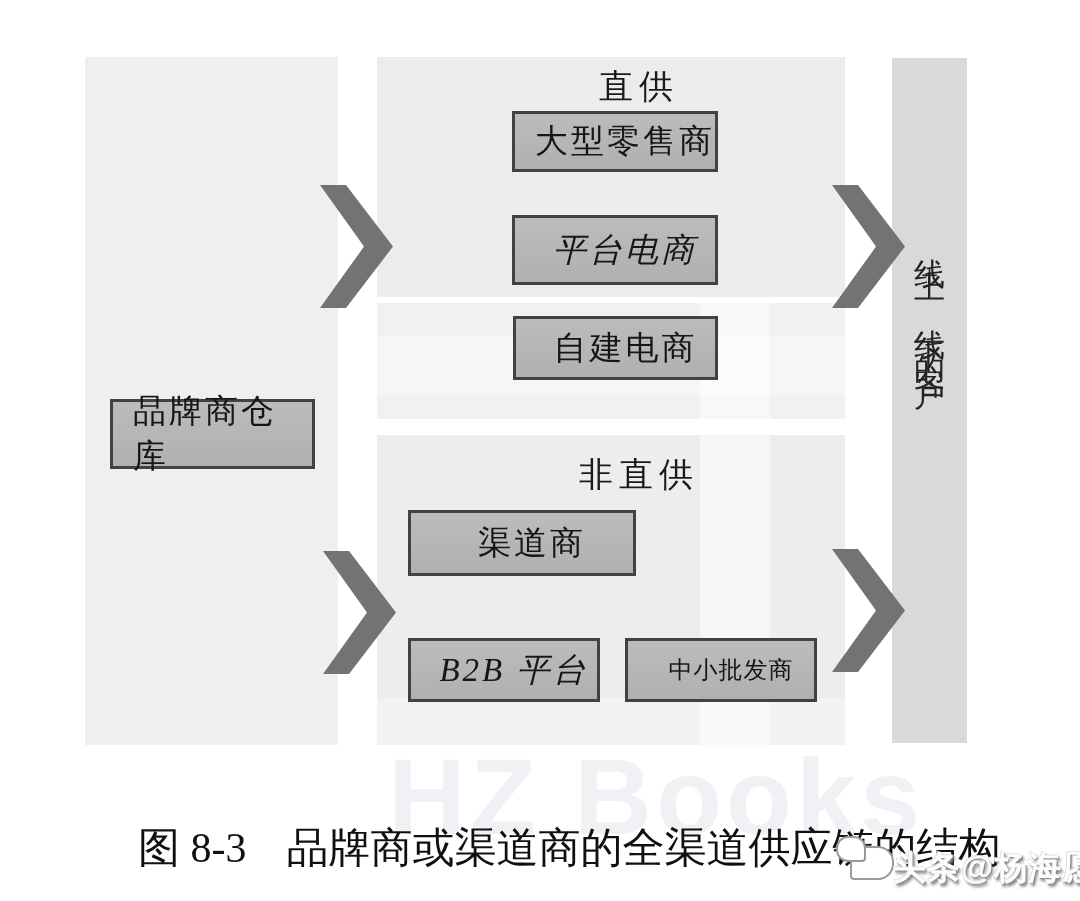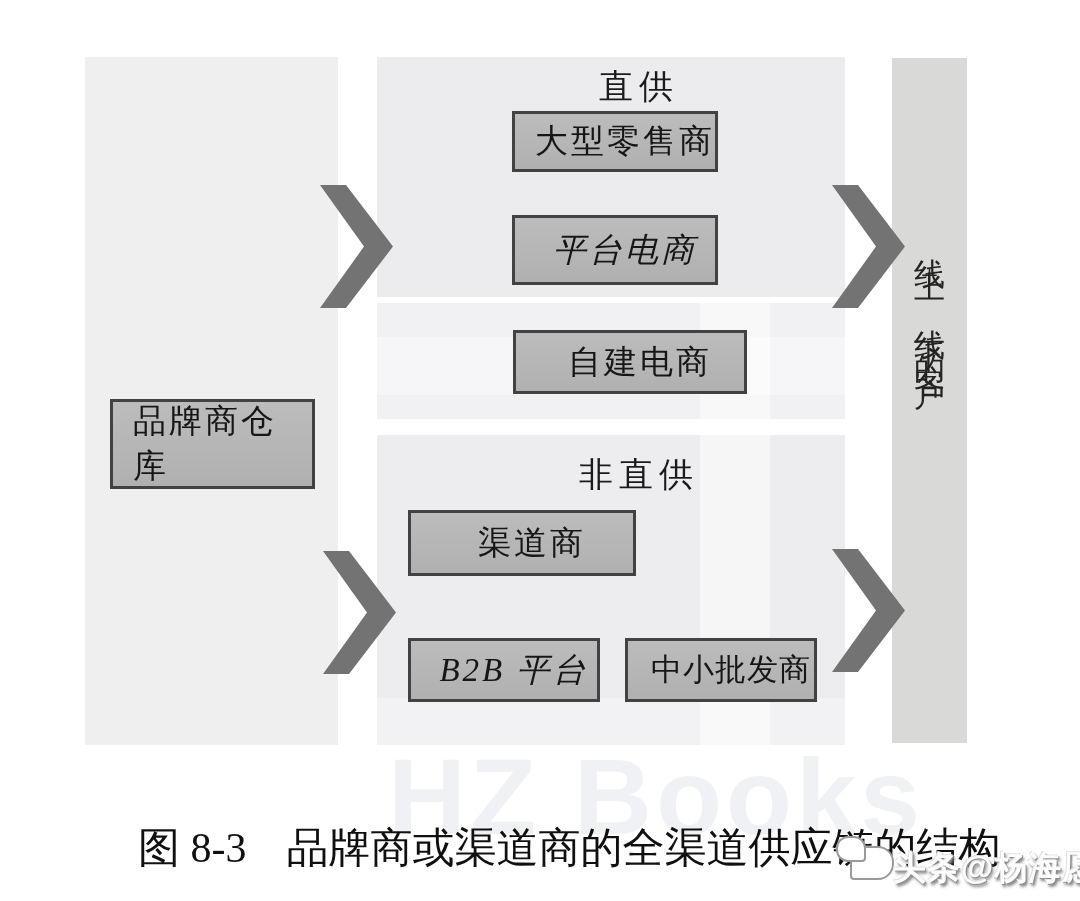--- a/index.html
+++ b/index.html
@@ -39,28 +39,28 @@
   .t-nondirect{top:452px;}
   .node{
     position:absolute;
     background:linear-gradient(180deg,#bcbcbc 0%,#b0b0b0 100%);
     border:3px solid #424242;
     display:flex;align-items:center;justify-content:center;
     font-size:33px;letter-spacing:3px;color:#161616;
     box-sizing:border-box;
     padding-left:20px;
   }
-  .node-warehouse{left:110px;top:399px;width:205px;height:90px;}
+  .node-warehouse{left:110px;top:399px;width:205px;height:70px;}
   .node-d0{left:512px;top:111px;width:206px;height:61px;}
   .node-d1{left:512px;top:215px;width:206px;height:70px;font-style:italic;}
-  .node-d2{left:513px;top:330px;width:234px;height:64px;}
+  .node-d2{left:513px;top:316px;width:205px;height:64px;}
   .node-n0{left:408px;top:510px;width:228px;height:66px;}
   .node-n1{left:625px;top:510px;width:192px;height:66px;font-size:31px;letter-spacing:1px;}
   .node-n2{left:408px;top:638px;width:192px;height:64px;font-style:italic;}
-  .node-n3{left:625px;top:638px;width:192px;height:64px;font-size:31px;letter-spacing:1px;}
+  .node-n3{left:625px;top:638px;width:192px;height:64px;font-size:24px;letter-spacing:1px;}
   .chevron{position:absolute;width:73px;height:123px;}
   .chev-lt{left:320px;top:185px;}
   .chev-lb{left:323px;top:551px;}
   .chev-rt{left:832px;top:185px;}
   .chev-rb{left:832px;top:549px;}
   .caption{
     position:absolute;left:138px;top:820px;width:900px;
     font-size:42px;color:#101010;white-space:nowrap;
   }
   .caption .cap-label{margin-right:40px;}

